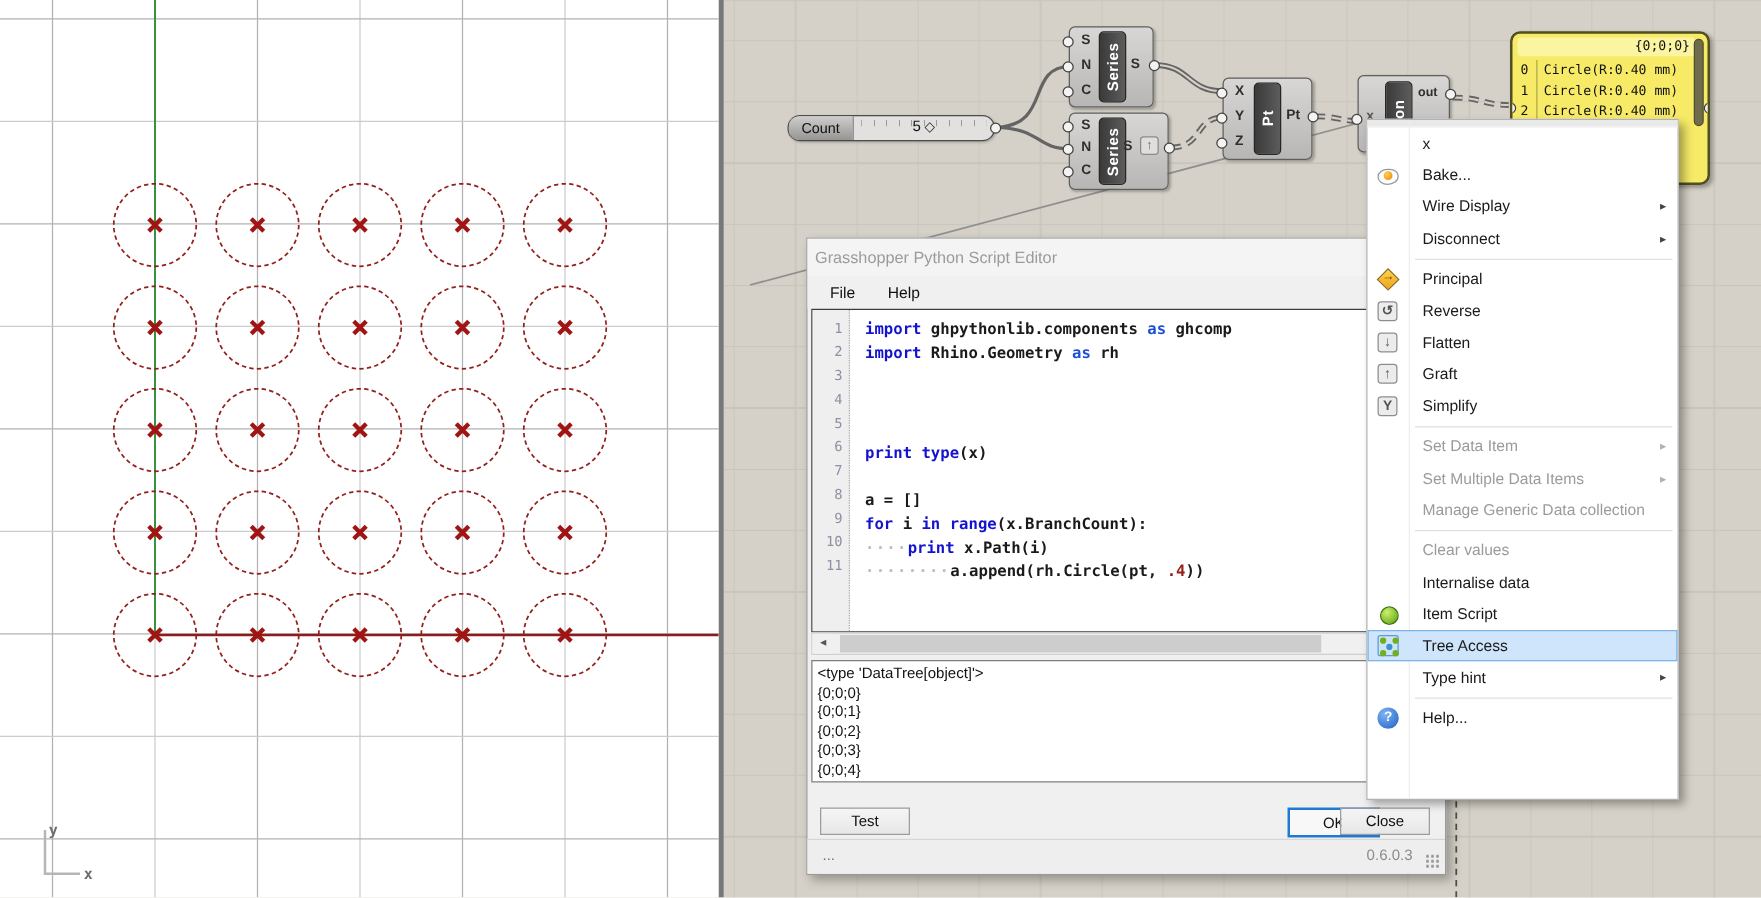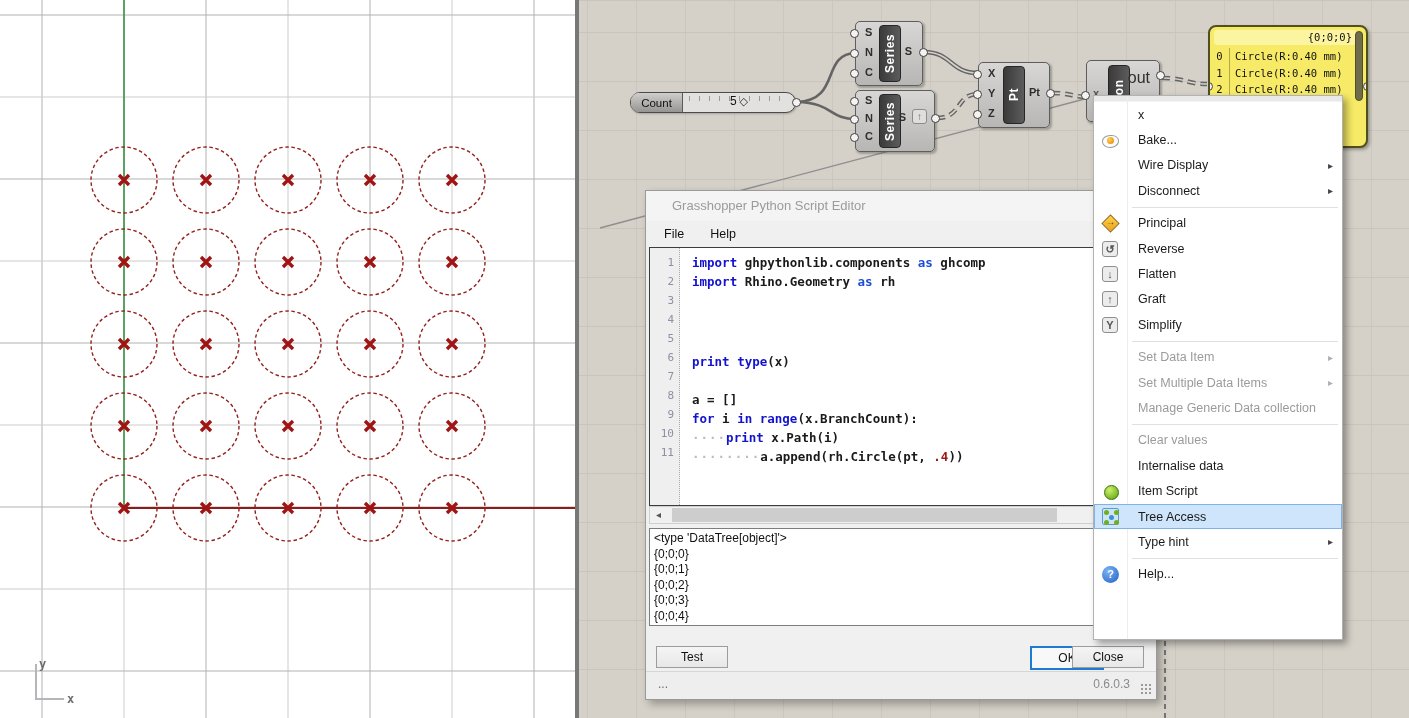--- a/index.html
+++ b/index.html
@@ -48,21 +48,21 @@
   #gh-panel .p-rows { position:absolute; left:0; right:0; top:21px; bottom:0; }
   #gh-panel .prow { height:16.5px; line-height:16.5px; display:flex; }
   #gh-panel .pidx { width:20px; text-align:center; border-right:1px solid rgba(90,90,30,.45); }
   #gh-panel .ptxt { padding-left:5px; white-space:nowrap; }
   #gh-panel .p-scroll { position:absolute; right:3px; top:4px; width:8px; height:70px; background:#6e6c4d;
     border-radius:4px; border:1px solid #4f4f2a; }
 
   
   #editor { position:absolute; left:645px; top:190px; width:512px; height:510px; z-index:5;
     background:#f0f0f0; border:1px solid #9a9a9a; box-shadow:4px 4px 8px rgba(0,0,0,.3); }
-  #editor .e-title { height:30px; line-height:30px; padding-left:26px; color:#9b9b9b; font-size:13px; background:#f4f4f4; }
+  #editor .e-title { height:30px; line-height:30px; padding-left:6px; color:#9b9b9b; font-size:13px; background:#f4f4f4; }
   #editor .e-menubar { height:26px; display:flex; align-items:center; gap:26px; padding-left:18px;
     font-size:12.5px; color:#111; background:#f0f0f0; }
   #editor .e-code { position:absolute; left:3px; right:3px; top:56px; height:259px; background:#fff;
     border:1px solid #3c3c3c; display:flex; overflow:hidden;
     font-family:"DejaVu Sans Mono", monospace; font-size:12.5px; font-weight:bold; line-height:19px; }
   #editor .gutter { width:30px; background:#efefef; border-right:1px dotted #a9a9a9; padding-top:5px; text-align:right; }
   #editor .gutter .ln { padding-right:5px; color:#8f8fa3; font-size:11px; font-weight:normal; line-height:19px; }
   #editor .code-pane { flex:1; padding:5px 0 0 12px; }
   .tk-k { color:#1313cf; } .tk-p { color:#1a1a1a; } .tk-a { color:#1d4ed8; } .tk-n { color:#96201c; }
   .tk-w { color:#bcbcbc; letter-spacing:1px; }
@@ -261,21 +261,21 @@
     <span class="pin" style="left:9px;top:44px">Z</span>
     <div class="gh-label" style="left:24px;top:3px;bottom:3px;width:22px">Pt</div>
     <span class="pout" style="right:9px;top:23px">Pt</span>
     <span class="nub out" style="top:26px"></span>
   </div>
 
   <div class="gh-comp" style="left:1086px;top:60px;width:74px;height:62px;">
     <span class="nub in" style="top:30px"></span>
     <span class="pin" style="left:6px;top:26px;color:#555">x</span>
     <div class="gh-label" style="left:21px;top:4px;bottom:4px;width:22px">hon</div>
-    <span class="pout" style="right:9px;top:8px;font-weight:normal;font-size:16px">out</span>
+    <span class="pout" style="right:9px;top:8px;font-weight:bold;font-size:10px">out</span>
     <span class="nub out" style="top:10px"></span>
   </div>
 
   <div id="gh-panel">
     <div class="p-head">{0;0;0}</div>
     <div class="p-rows">
         <div class="prow">
           <span class="pidx">0</span>
           <span class="ptxt">Circle(R:0.40 mm)</span>
         </div>

